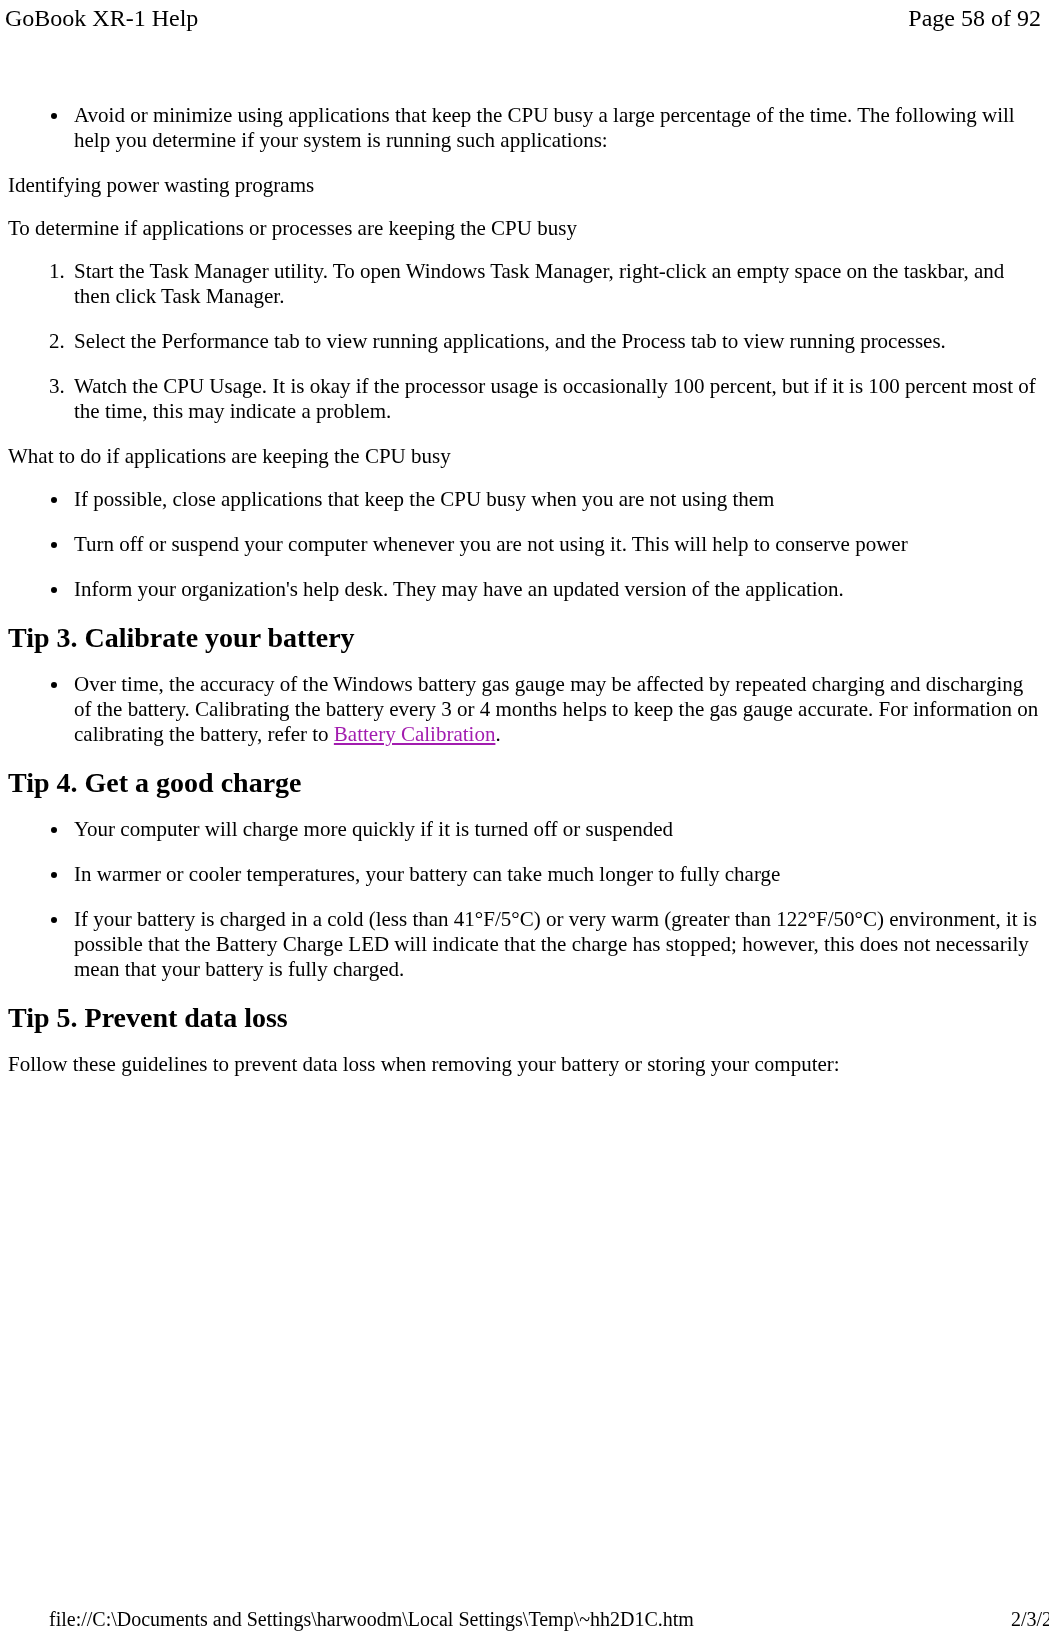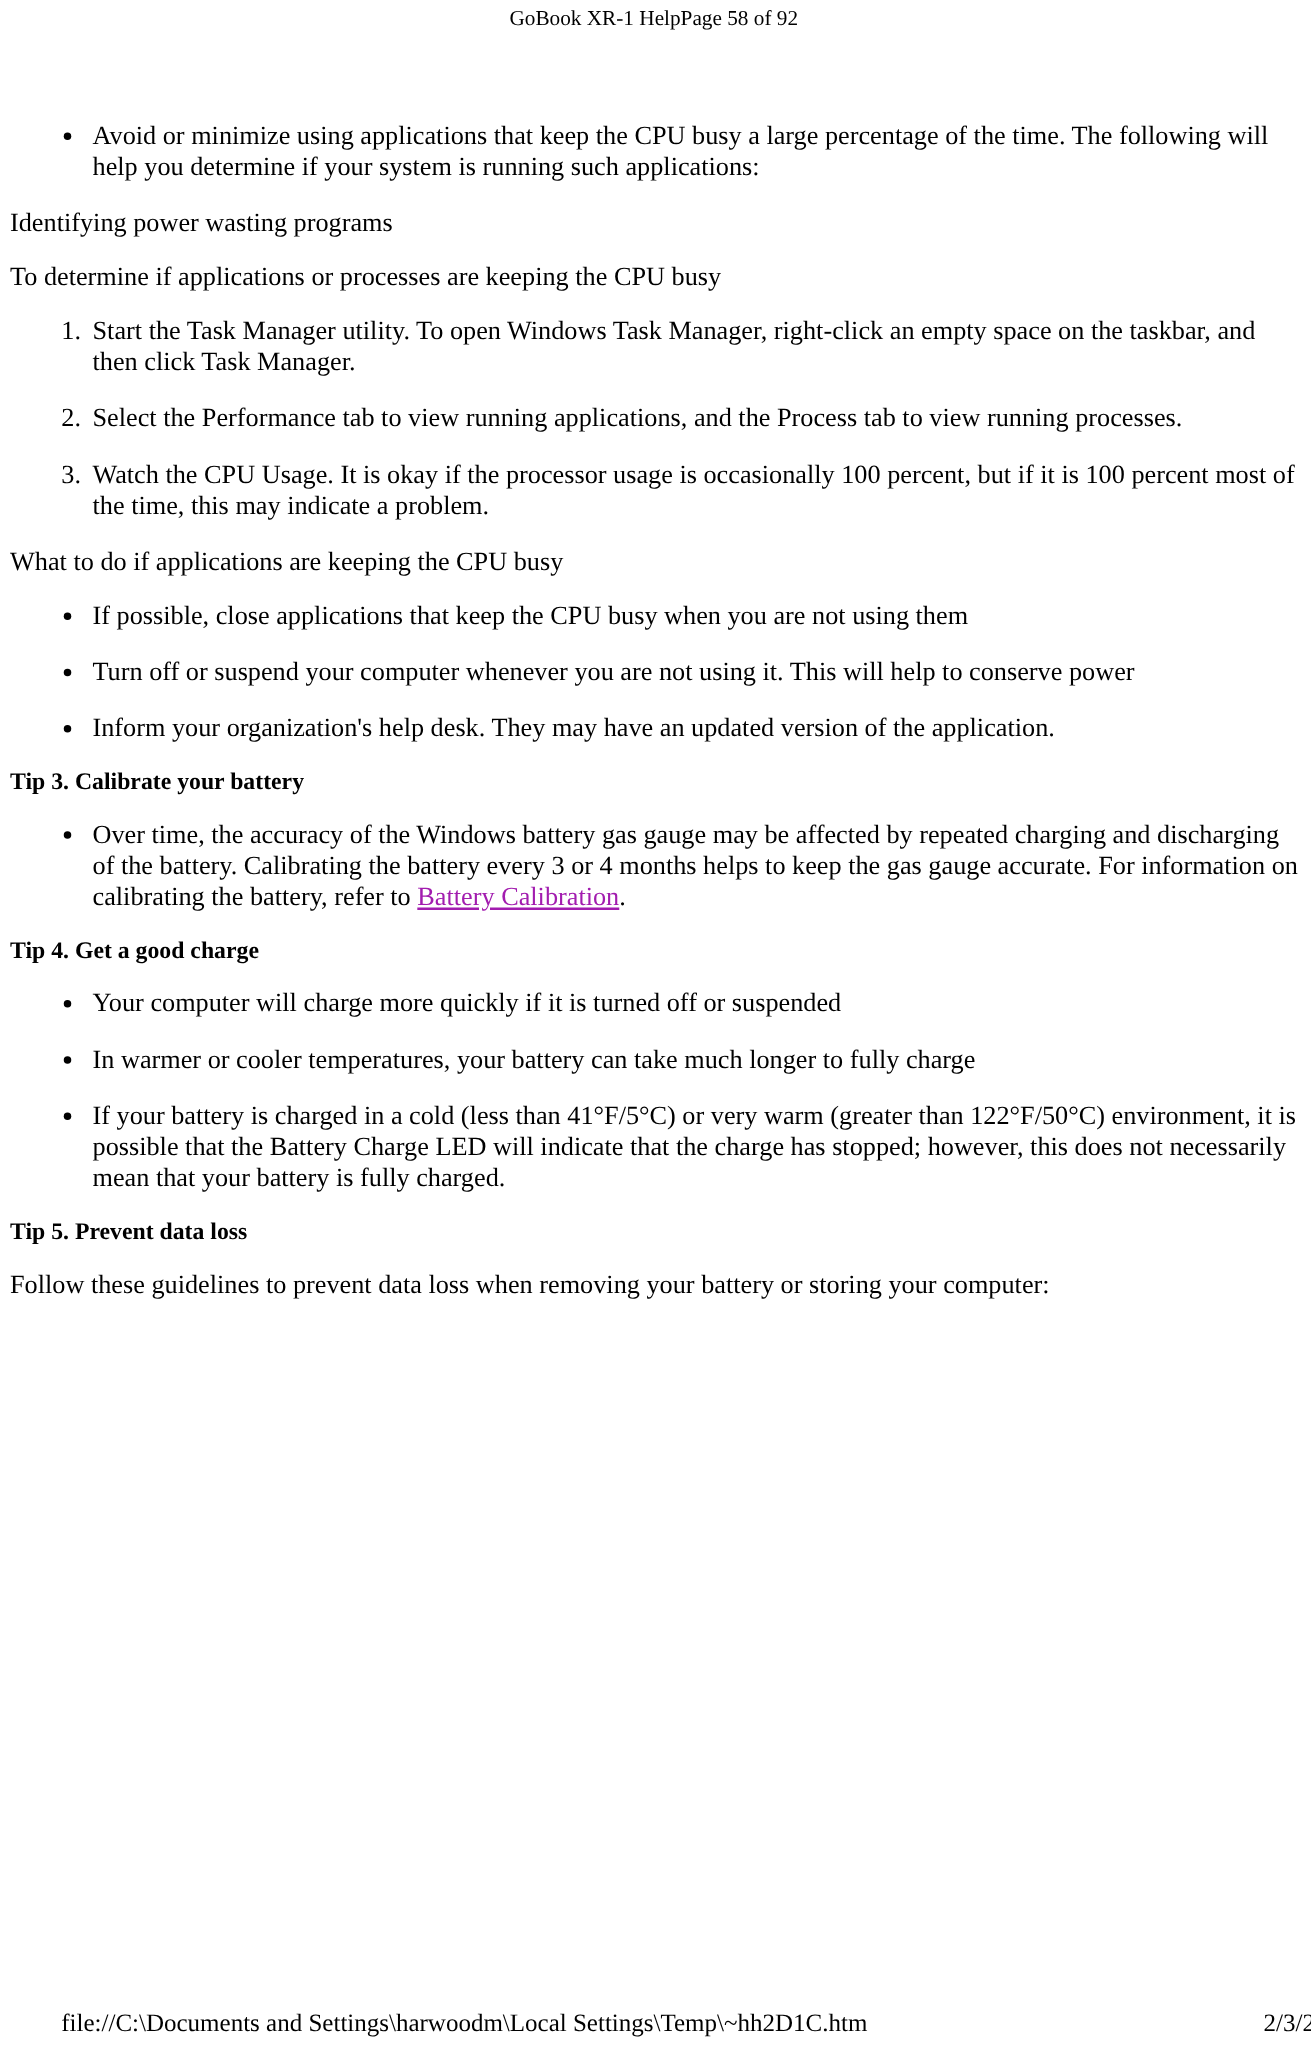--- a/index.html
+++ b/index.html
@@ -6,23 +6,23 @@
       font-family: "Times New Roman", Times, serif;
       font-size: 21px;
       margin: 0;
       padding: 0;
       background: white;
       color: black;
       width: 1049px;
     }
     .header {
       display: flex;
-      justify-content: center;
+      justify-content: space-between;
       padding: 5px 8px 5px 5px;
-      font-size: 17px;
+      font-size: 24px;
     }
     .content {
       padding: 0 8px;
       margin-top: 16px;
     }
     ul {
       list-style-type: disc;
       margin: 0;
       padding-left: 62px;
     }
@@ -36,21 +36,21 @@
     }
     ol li {
       margin-bottom: 20px;
       padding-left: 4px;
     }
     .para {
       margin: 18px 0;
     }
     .heading {
       font-weight: bold;
-      font-size: 19px;
+      font-size: 28px;
       margin: 20px 0 18px 0;
     }
     a.link {
       color: #a21caf;
       text-decoration: underline;
     }
     .footer {
       display: flex;
       justify-content: space-between;
       padding: 5px 8px 5px 5px;

